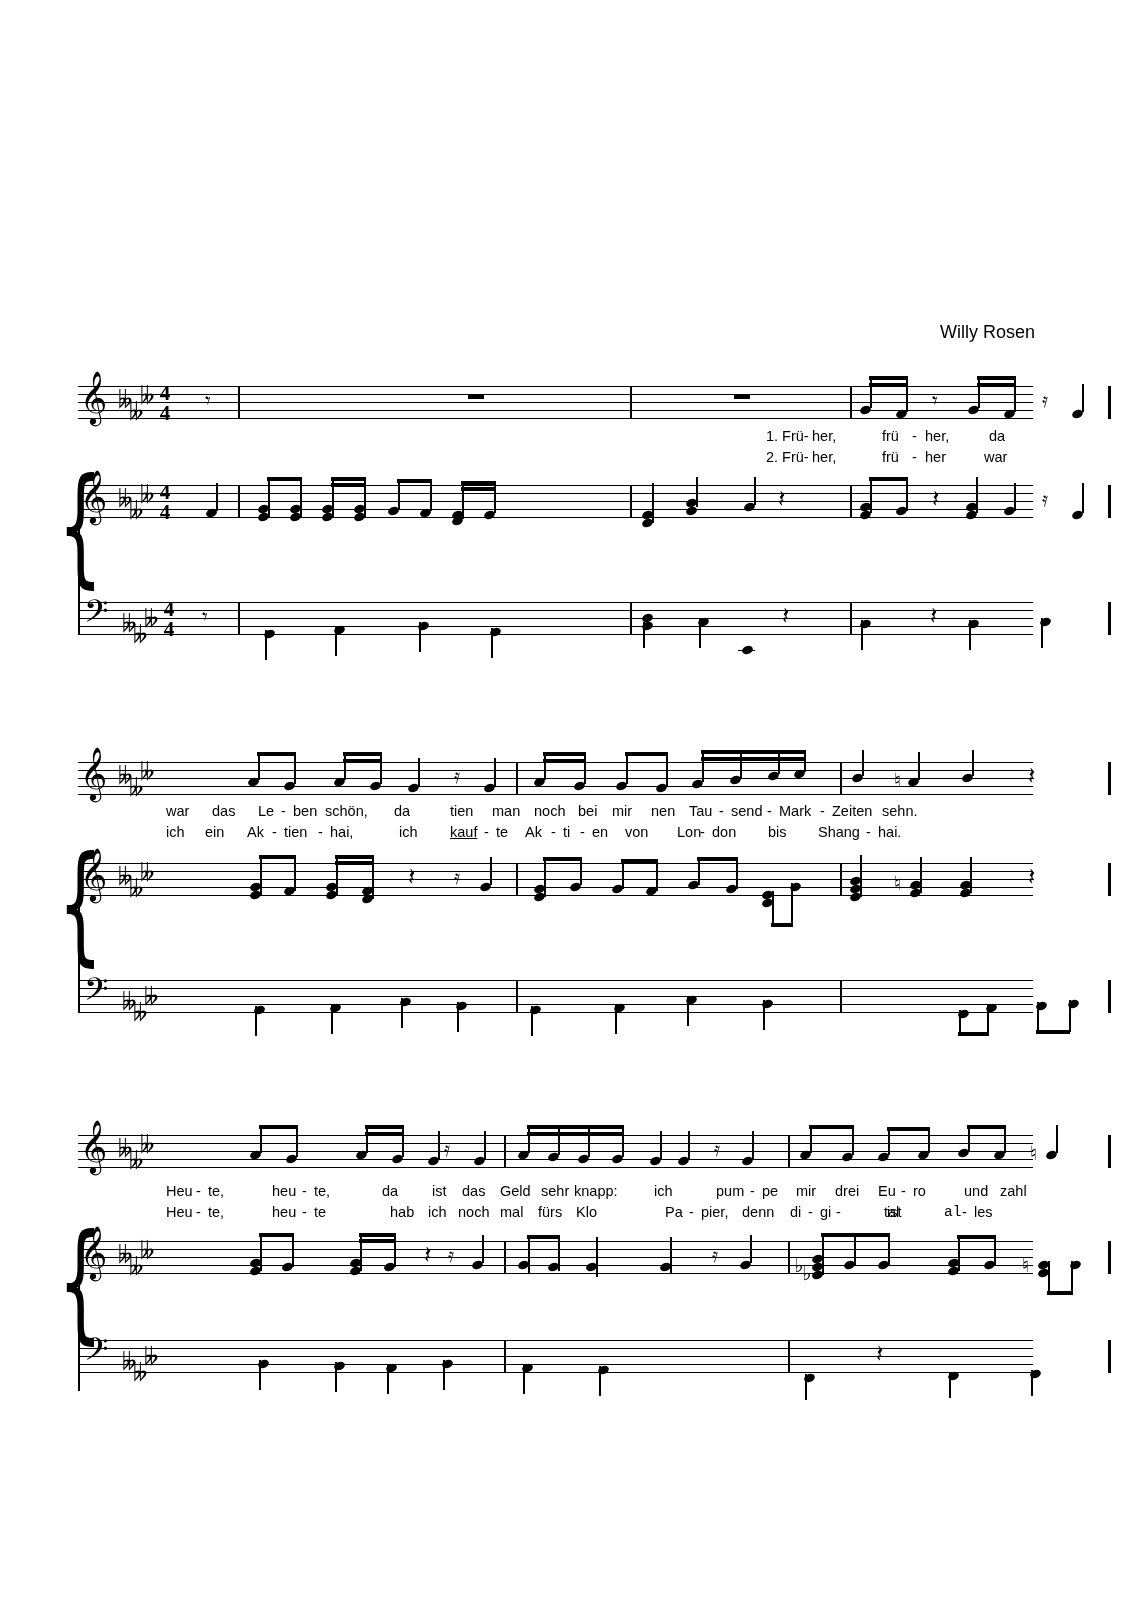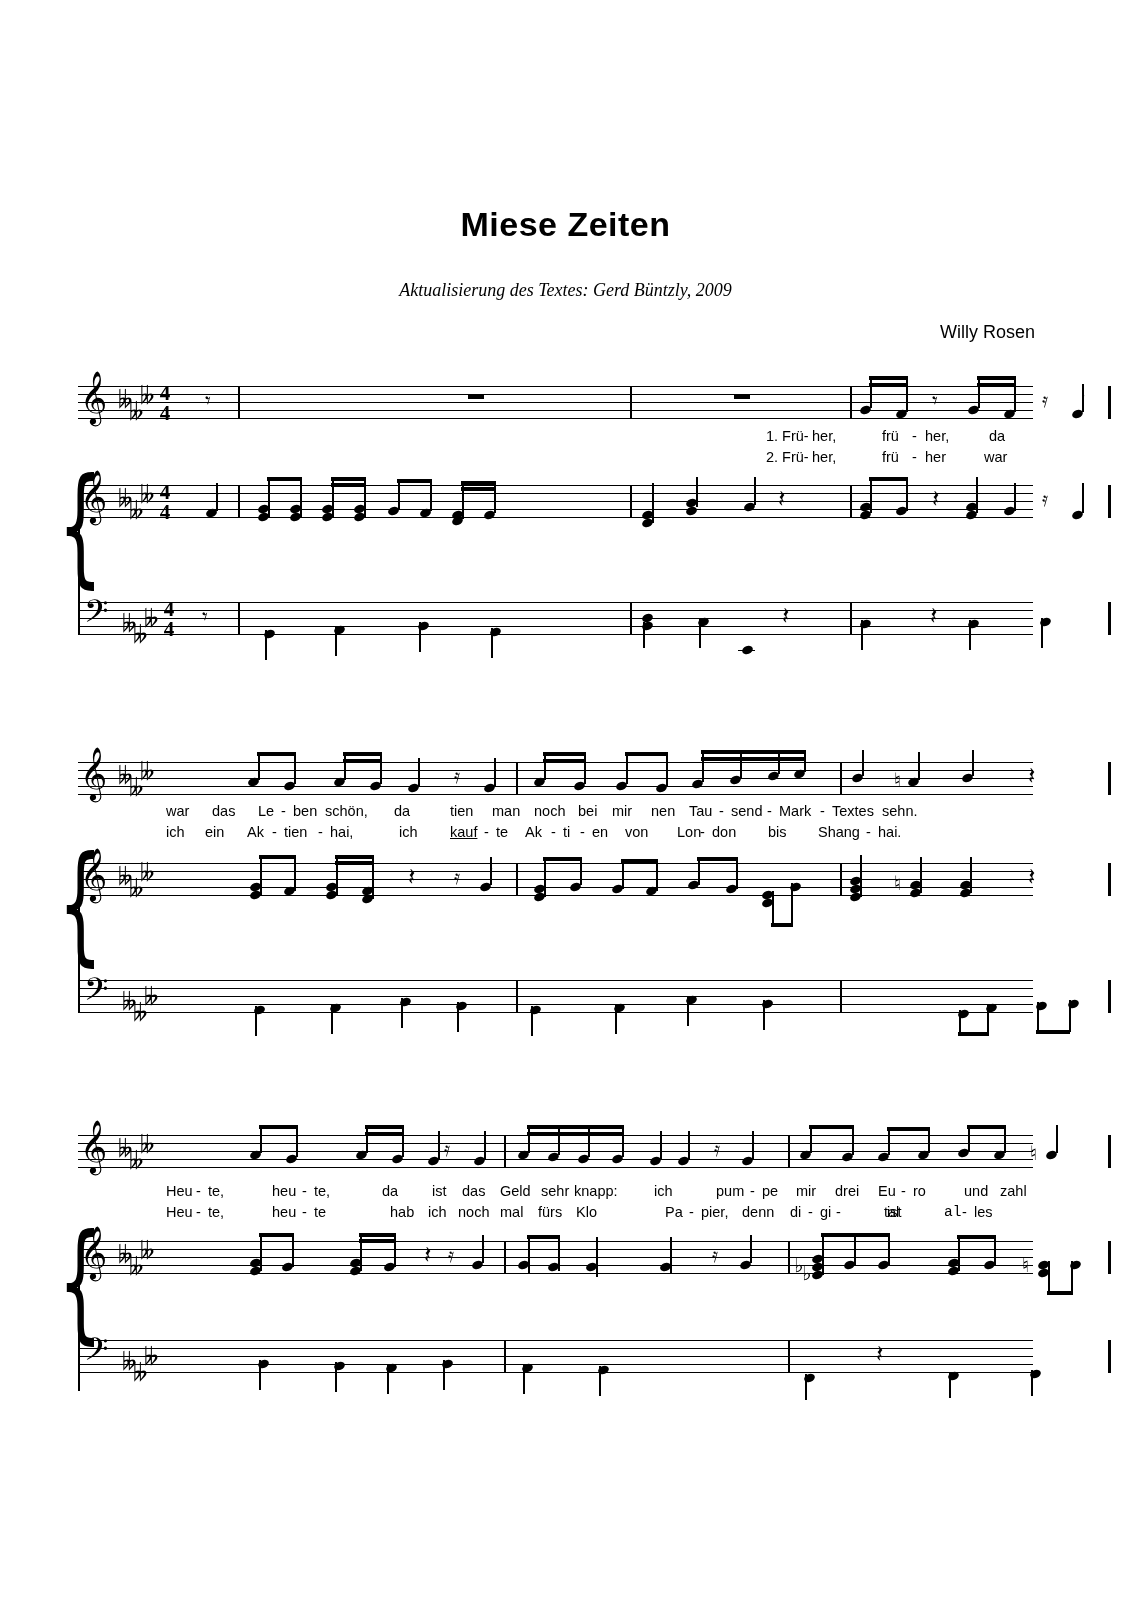--- a/index.html
+++ b/index.html
@@ -176,22 +176,20 @@
     position: absolute;
     display: inline-block;
     white-space: nowrap;
   }
 </style>
 </head>
 <body>
 
 <div id="page">
 
-  <div class="title">Miese Zeiten</div>
-  <div class="subtitle">Aktualisierung des Textes: Gerd Büntzly, 2009</div>
   <div class="composer">Willy Rosen</div>
 
   <div class="system" style="top:0;">
 
     <div class="staff-block" style="left:78px; top:386px; width:955px; height:34px;">
       <div class="staff" style="height:33px;">
         <div class="line l0"></div>
           <div class="line l1"></div>
           <div class="line l2"></div>
           <div class="line l3"></div>
@@ -463,21 +461,21 @@
         <span class="syl" style="left: 534px;">noch</span>
         <span class="syl" style="left: 578px;">bei</span>
         <span class="syl" style="left: 612px;">mir</span>
         <span class="syl" style="left: 651px;">nen</span>
         <span class="syl" style="left: 689px;">Tau</span>
         <span class="syl" style="left: 719px;">-</span>
         <span class="syl" style="left: 731px;">send</span>
         <span class="syl" style="left: 767px;">-</span>
         <span class="syl" style="left: 779px;">Mark</span>
         <span class="syl" style="left: 820px;">-</span>
-        <span class="syl" style="left: 832px;">Textes</span>
+        <span class="syl" style="left: 832px;">Zeiten</span>
         <span class="syl" style="left: 882px;">sehn.</span>
       </div>
     <div class="lyricline" style="top:824px;">
         <span class="syl" style="left: 166px;">ich</span>
         <span class="syl" style="left: 205px;">ein</span>
         <span class="syl" style="left: 247px;">Ak</span>
         <span class="syl" style="left: 272px;">-</span>
         <span class="syl" style="left: 284px;">tien</span>
         <span class="syl" style="left: 318px;">-</span>
         <span class="syl" style="left: 330px;">hai,</span>

